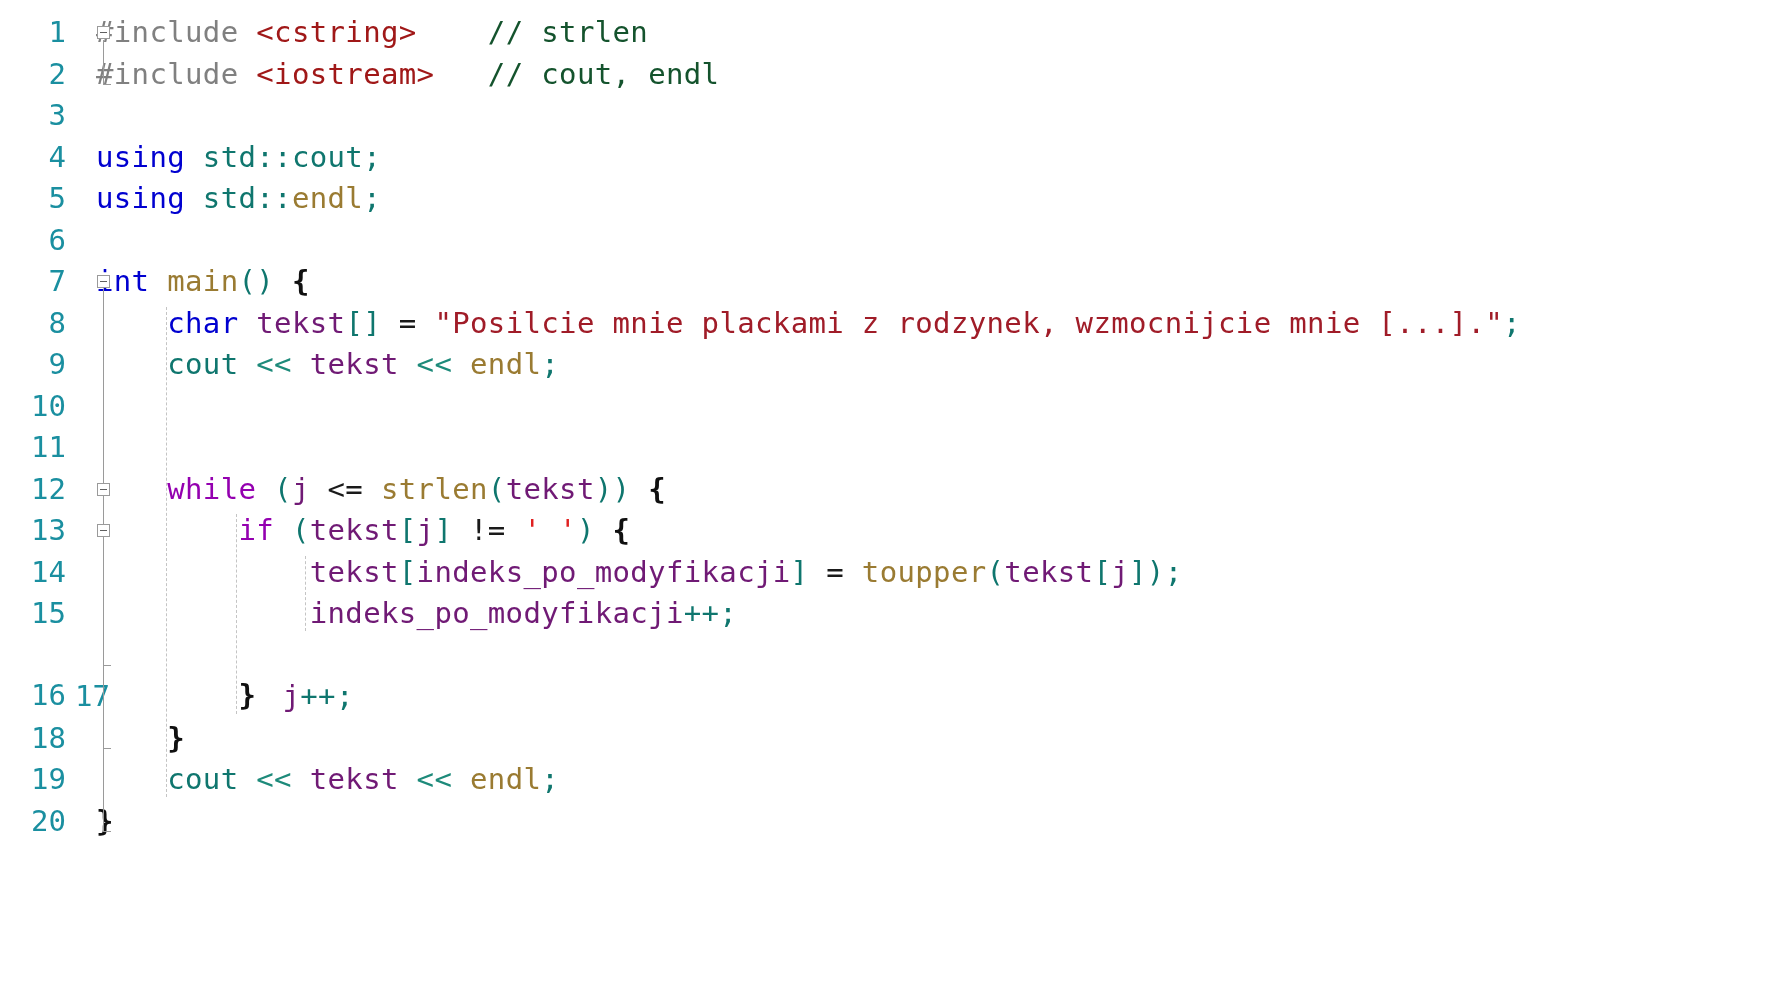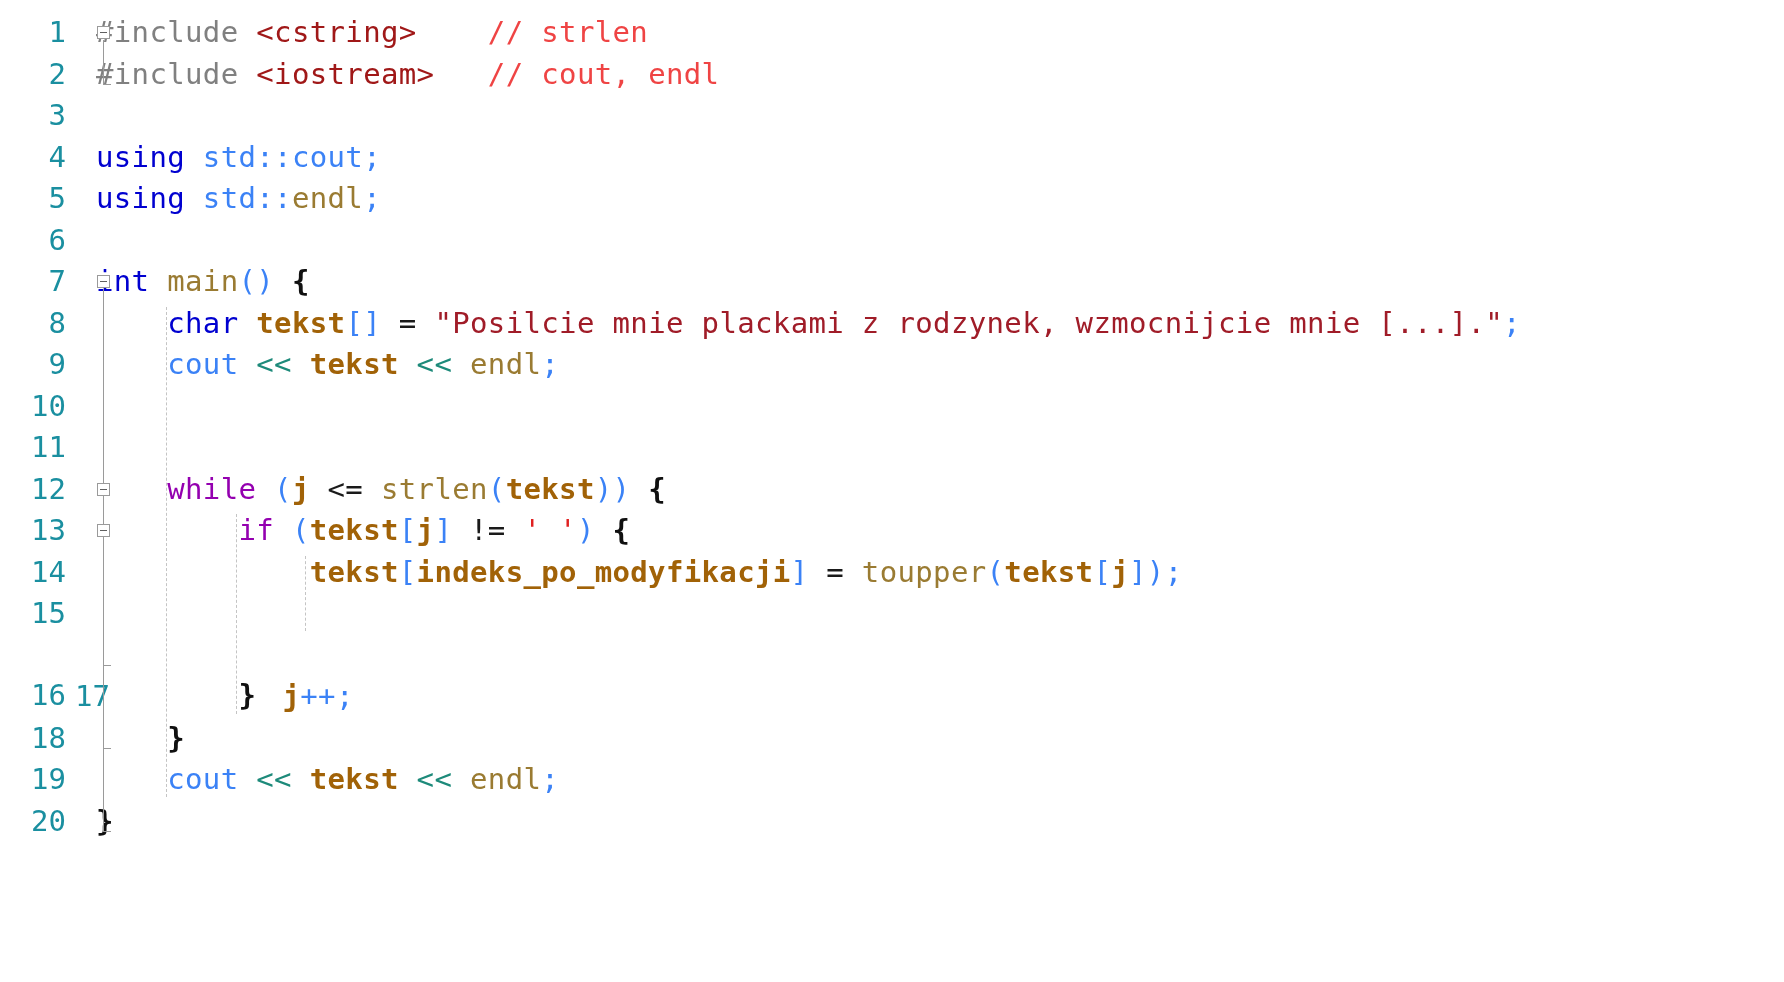--- a/index.html
+++ b/index.html
@@ -52,24 +52,24 @@
     letter-spacing: 0.35px;
   }
 
   
   .tk-keyword   { color: #0000d0; }
   .tk-control   { color: #9400b0; }
   .tk-preproc   { color: #808080; }
   .tk-header    { color: #a01818; }
   .tk-string    { color: #a01c28; }
   .tk-char      { color: #e02020; }
-  .tk-comment   { color: #ef4444; margin-top: 8px; }
+  .tk-comment   { color: #14532d; margin-top: 8px; }
   .tk-func      { color: #9a7b32; }
-  .tk-ident     { color: #a16207; font-weight: bold; }
-  .tk-plain     { color: #3b82f6; }
+  .tk-ident     { color: #701a75; }
+  .tk-plain     { color: #0f766e; }
   .tk-op        { color: #1a1a1a; }
   .tk-stream    { color: #1d8a7a; }
   .tk-brace     { color: #101010; font-weight: bold; }
   .tk-num       { color: #1a1a1a; }
 
   
   .fold-layer {
     position: absolute;
     left: 0; top: 0;
     width: 1784px; height: 982px;
@@ -129,21 +129,21 @@
       <div class="line" style="position: absolute; left: 0px; top: 178px; width: 1784px;"><div class="gutter-num">5</div><div class="code"><span class="tk-keyword">using </span><span class="tk-plain">std::</span><span class="tk-func">endl</span><span class="tk-plain">;</span></div></div>
       <div class="line" style="position: absolute; left: 0px; top: 219.5px; width: 1784px;"><div class="gutter-num">6</div><div class="code"></div></div>
       <div class="line" style="position: absolute; left: 0px; top: 261px; width: 1784px;"><div class="gutter-num">7</div><div class="code"><span class="tk-keyword">int </span><span class="tk-func">main</span><span class="tk-plain">() </span><span class="tk-brace">{</span></div></div>
       <div class="line" style="position: absolute; left: 0px; top: 302.5px; width: 1784px;"><div class="gutter-num">8</div><div class="code"><span class="tk-plain">    </span><span class="tk-keyword">char </span><span class="tk-ident">tekst</span><span class="tk-plain">[] </span><span class="tk-op">= </span><span class="tk-string">"Posilcie mnie plackami z rodzynek, wzmocnijcie mnie [...]."</span><span class="tk-plain">;</span></div></div>
       <div class="line" style="position: absolute; left: 0px; top: 344px; width: 1784px;"><div class="gutter-num">9</div><div class="code"><span class="tk-plain">    </span><span class="tk-plain">cout </span><span class="tk-stream">&lt;&lt; </span><span class="tk-ident">tekst </span><span class="tk-stream">&lt;&lt; </span><span class="tk-func">endl</span><span class="tk-plain">;</span></div></div>
       <div class="line" style="position: absolute; left: 0px; top: 385.5px; width: 1784px; padding-left: 42px;"><div class="gutter-num">10</div></div>
       <div class="line" style="position: absolute; left: 0px; top: 427px; width: 1784px;"><div class="gutter-num">11</div></div>
       <div class="line" style="position: absolute; left: 0px; top: 468.5px; width: 1784px;"><div class="gutter-num">12</div><div class="code"><span class="tk-plain">    </span><span class="tk-control">while </span><span class="tk-plain">(</span><span class="tk-ident">j </span><span class="tk-op">&lt;= </span><span class="tk-func">strlen</span><span class="tk-plain">(</span><span class="tk-ident">tekst</span><span class="tk-plain">)) </span><span class="tk-brace">{</span></div></div>
       <div class="line" style="position: absolute; left: 0px; top: 510px; width: 1784px;"><div class="gutter-num">13</div><div class="code"><span class="tk-plain">        </span><span class="tk-control">if </span><span class="tk-plain">(</span><span class="tk-ident">tekst</span><span class="tk-plain">[</span><span class="tk-ident">j</span><span class="tk-plain">] </span><span class="tk-op">!= </span><span class="tk-char">' '</span><span class="tk-plain">) </span><span class="tk-brace">{</span></div></div>
       <div class="line" style="position: absolute; left: 0px; top: 551.5px; width: 1784px;"><div class="gutter-num">14</div><div class="code"><span class="tk-plain">            </span><span class="tk-ident">tekst</span><span class="tk-plain">[</span><span class="tk-ident">indeks_po_modyfikacji</span><span class="tk-plain">] </span><span class="tk-op">= </span><span class="tk-func">toupper</span><span class="tk-plain">(</span><span class="tk-ident">tekst</span><span class="tk-plain">[</span><span class="tk-ident">j</span><span class="tk-plain">]);</span></div></div>
-      <div class="line" style="position: absolute; left: 0px; top: 593px; width: 1784px;"><div class="gutter-num">15</div></div>
+      <div class="line" style="position: absolute; left: 0px; top: 593px; width: 1784px;"><div class="gutter-num">15</div><div class="code"><span class="tk-plain">            </span><span class="tk-ident">indeks_po_modyfikacji</span><span class="tk-plain">++;</span></div></div>
       <div class="line" style="position: absolute; left: 0px; top: 634.5px; width: 1784px; margin-top: 40px;"><div class="gutter-num">16</div><div class="code"><span class="tk-plain">        </span><span class="tk-brace">}</span></div></div>
       <div class="line" style="position: absolute; left: 0px; top: 676px; width: 1784px; margin-left: 44px;"><div class="gutter-num">17</div><div class="code"><span class="tk-plain">        </span><span class="tk-ident">j</span><span class="tk-plain">++;</span></div></div>
       <div class="line" style="position: absolute; left: 0px; top: 717.5px; width: 1784px;"><div class="gutter-num">18</div><div class="code"><span class="tk-plain">    </span><span class="tk-brace">}</span></div></div>
       <div class="line" style="position: absolute; left: 0px; top: 759px; width: 1784px;"><div class="gutter-num">19</div><div class="code"><span class="tk-plain">    </span><span class="tk-plain">cout </span><span class="tk-stream">&lt;&lt; </span><span class="tk-ident">tekst </span><span class="tk-stream">&lt;&lt; </span><span class="tk-func">endl</span><span class="tk-plain">;</span></div></div>
       <div class="line" style="position: absolute; left: 0px; top: 800.5px; width: 1516px;"><div class="gutter-num">20</div><div class="code"><span class="tk-brace">}</span></div></div>
     </div>
 
   <div class="fold-layer" id="indent-root">
       <div class="indent-guide" style="left: 165.8px; top: 306.5px; height: 490px;"></div>
       <div class="indent-guide" style="left: 235.6px; top: 514px; height: 199.5px;"></div>

